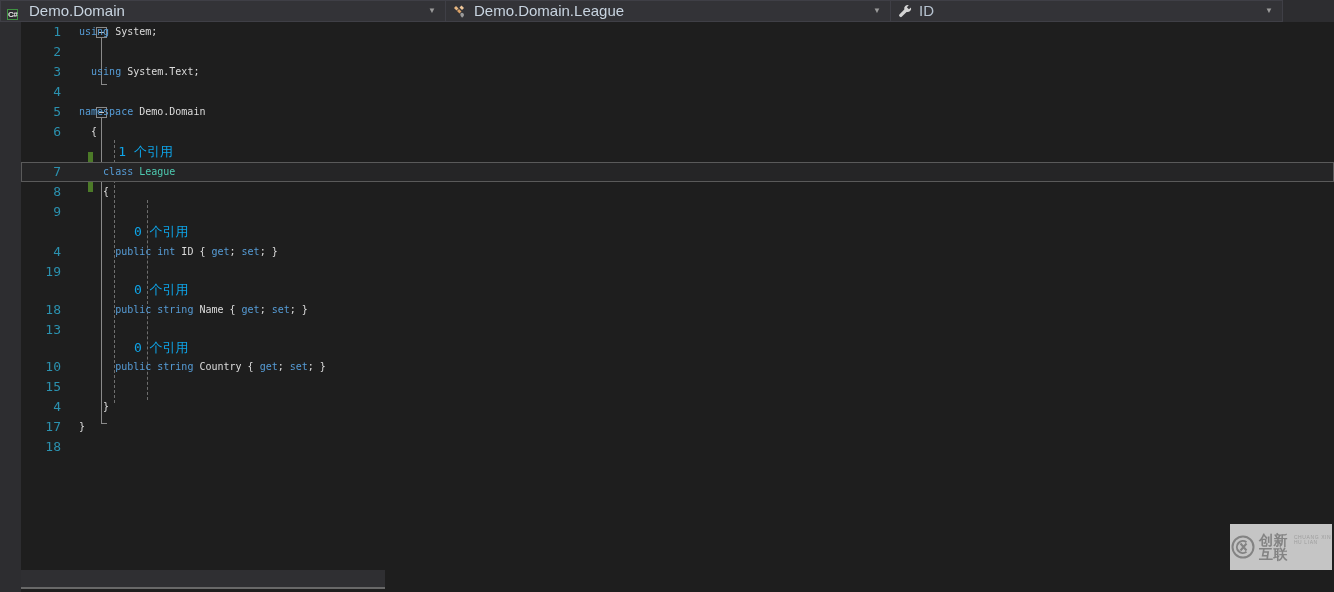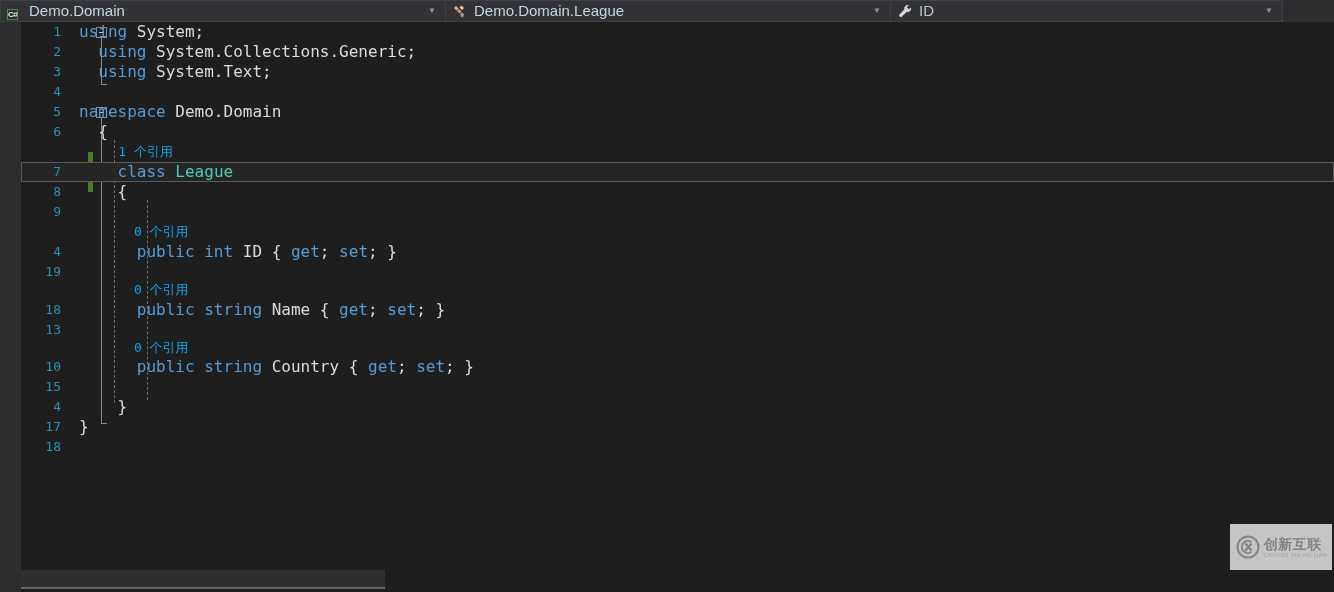--- a/index.html
+++ b/index.html
@@ -133,21 +133,21 @@
     font-family: "DejaVu Sans Mono", monospace;
     font-size: 13px;
     line-height: 20px;
   }
 
   .code {
     position: absolute;
     left: 58px;
     color: #dcdcdc;
     font-family: "DejaVu Sans Mono", monospace;
-    font-size: 16px;
+    font-size: 10px;
     line-height: 20px;
     white-space: pre;
   }
 
   .codelens {
     position: absolute;
     left: 66px;
     color: #0ea5e9;
     font-family: "DejaVu Sans Mono", monospace;
     font-size: 13px;
@@ -254,21 +254,21 @@
     width: 102px;
     height: 46px;
     background: #d4d4d4;
     display: flex;
     align-items: center;
     justify-content: center;
     opacity: 0.92;
   }
   .wm-inner { display: flex; align-items: center; gap: 3px; }
   .wm-mark { width: 26px; height: 26px; }
-  .wm-text { display: flex; flex-direction: column; line-height: 1; }
+  .wm-text { display: flex; flex-direction: row; line-height: 1; }
   .wm-cn {
     color: #8c8c8c;
     font-size: 14px;
     font-weight: bold;
     font-family: "DejaVu Sans", sans-serif;
     letter-spacing: 0.5px;
   }
   .wm-en {
     color: #a8a8a8;
     font-size: 5px;
@@ -345,21 +345,21 @@
       </div>
 
       <div class="fold-box" style="left:75px; top:5px;"></div>
       <div class="fold-box" style="left:75px; top:85px;"></div>
       <div class="fold-box" style="left:75px; top:145px;"></div>
 
       <div class="cur-line-box" style="top:140px;"></div>
 
       <div id="lines-host">
           <div class="line" style="top: 0px;"><span class="lineno">1</span><span class="code"><span class="kw">using</span><span class="pun"> System;</span></span></div>
-          <div class="line" style="top: 20px;"><span class="lineno">2</span><span class="code"><span class="pun">  </span><span class="kw">using</span><span class="pun"> System.Collections.Generic;</span></span></div>
+          <div class="line" style="top: 20px;"><span class="lineno">2</span></div>
           <div class="line" style="top: 40px;"><span class="lineno">3</span><span class="code"><span class="pun">  </span><span class="kw">using</span><span class="pun"> System.Text;</span></span></div>
           <div class="line" style="top: 60px;"><span class="lineno">4</span></div>
           <div class="line" style="top: 80px;"><span class="lineno">5</span><span class="code"><span class="kw">namespace</span><span class="pun"> Demo.Domain</span></span></div>
           <div class="line" style="top: 100px;"><span class="lineno">6</span><span class="code"><span class="pun">  {</span></span></div>
           <div class="line" style="top: 120px;"><span class="codelens">    1 个引用</span></div>
           <div class="line" style="top: 140px;"><span class="lineno">7</span><span class="code"><span class="pun">    </span><span class="kw">class</span><span class="pun"> </span><span class="typ">League</span></span></div>
           <div class="line" style="top: 160px;"><span class="lineno">8</span><span class="code"><span class="pun">    {</span></span></div>
           <div class="line" style="top: 180px;"><span class="lineno">9</span></div>
           <div class="line" style="top: 200px;"><span class="codelens">      0 个引用</span></div>
           <div class="line" style="top: 220px;"><span class="lineno">4</span><span class="code"><span class="pun">      </span><span class="kw">public</span><span class="pun"> </span><span class="kw">int</span><span class="pun"> ID { </span><span class="kw">get</span><span class="pun">; </span><span class="kw">set</span><span class="pun">; }</span></span></div>

